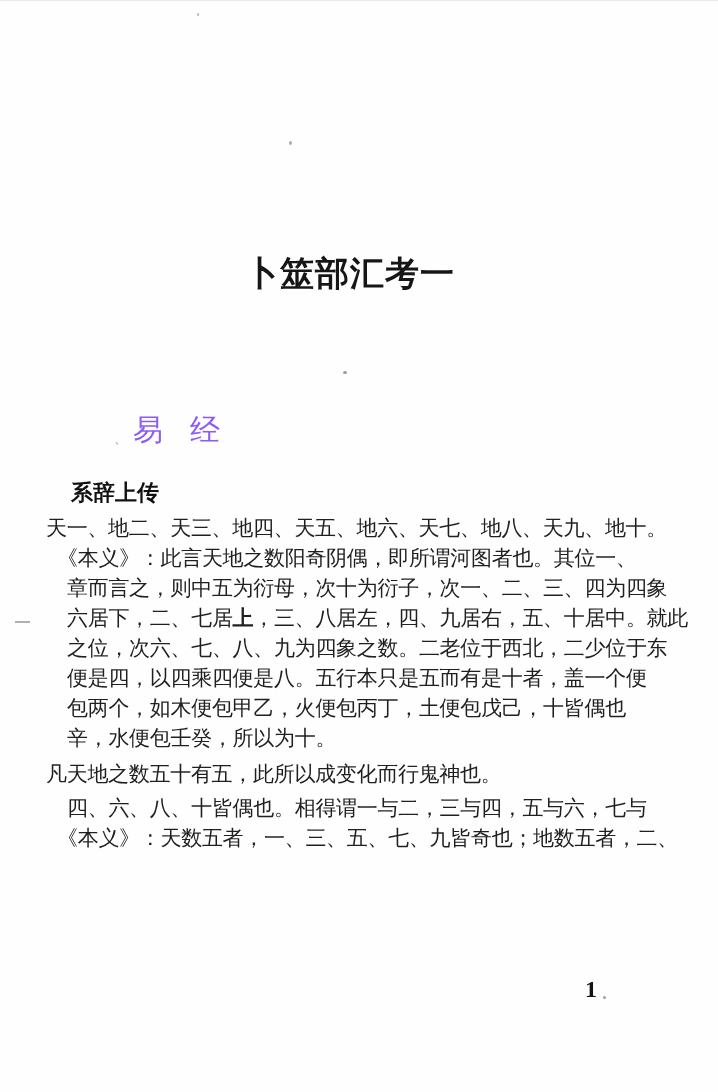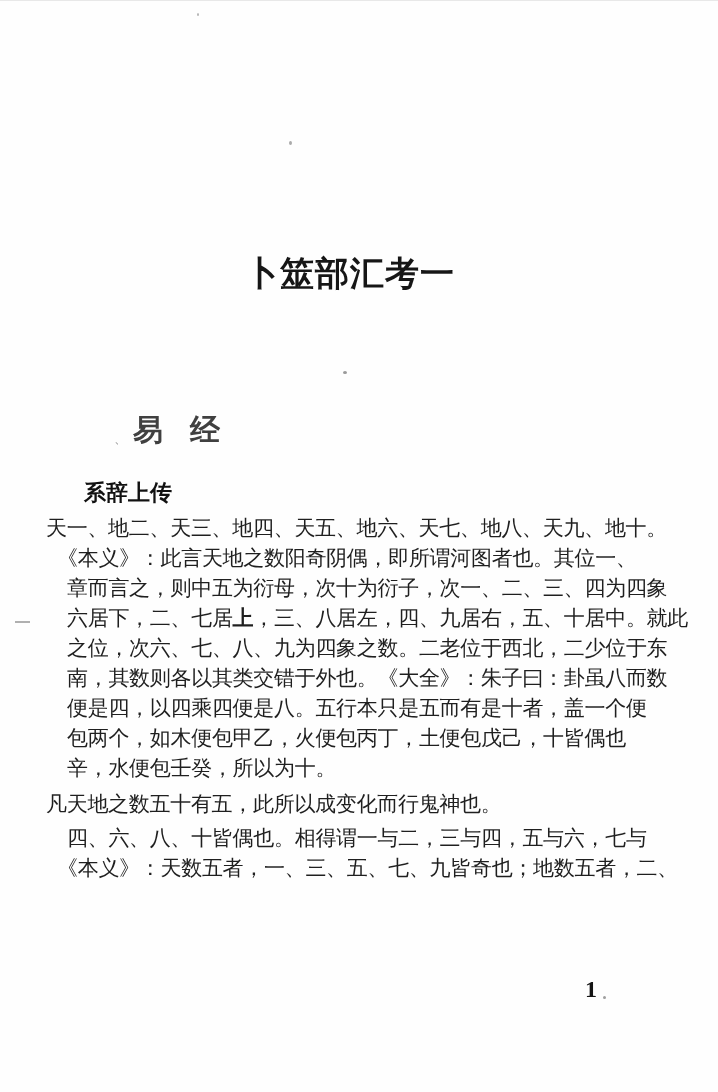--- a/index.html
+++ b/index.html
@@ -25,29 +25,29 @@
     font-weight: 600;
     letter-spacing: 1px;
     line-height: 40px;
     color: #161616;
   }
   .section-heading {
     position: absolute;
     top: 410px;
     left: 133px;
     font-size: 30px;
-    font-weight: 700;
+    font-weight: 400;
     line-height: 38px;
-    color: #404040;
+    color: #8b5cf6;
   }
   .section-heading .gap { display: inline-block; width: 27px; }
   .sub-heading {
     position: absolute;
     top: 478px;
-    left: 84px;
+    left: 71px;
     margin: 0;
     font-size: 22px;
     font-weight: 700;
     line-height: 28px;
     color: #111;
   }
   .body-text {
     position: absolute;
     top: 512px;
     left: 46px;
@@ -100,21 +100,20 @@
 
     <div class="para p1">
       <div class="line">天一、地二、天三、地四、天五、地六、天七、地八、天九、地十。</div>
     </div>
 
     <div class="para commentary p2">
       <div class="line hang">《本义》：此言天地之数阳奇阴偶，即所谓河图者也。其位一、</div>
       <div class="line">章而言之，则中五为衍母，次十为衍子，次一、二、三、四为四象</div>
       <div class="line"><span>六居下，二、七居</span><span class="b">上</span><span>，三、八居左，四、九居右，五、十居中。就此</span></div>
       <div class="line">之位，次六、七、八、九为四象之数。二老位于西北，二少位于东</div>
-      <div class="line">南，其数则各以其类交错于外也。《大全》：朱子曰：卦虽八而数</div>
       <div class="line">便是四，以四乘四便是八。五行本只是五而有是十者，盖一个便</div>
       <div class="line">包两个，如木便包甲乙，火便包丙丁，土便包戊己，十皆偶也</div>
       <div class="line">辛，水便包壬癸，所以为十。</div>
     </div>
 
     <div class="para p3">
       <div class="line">凡天地之数五十有五，此所以成变化而行鬼神也。</div>
     </div>
 
     <div class="para commentary p4">

